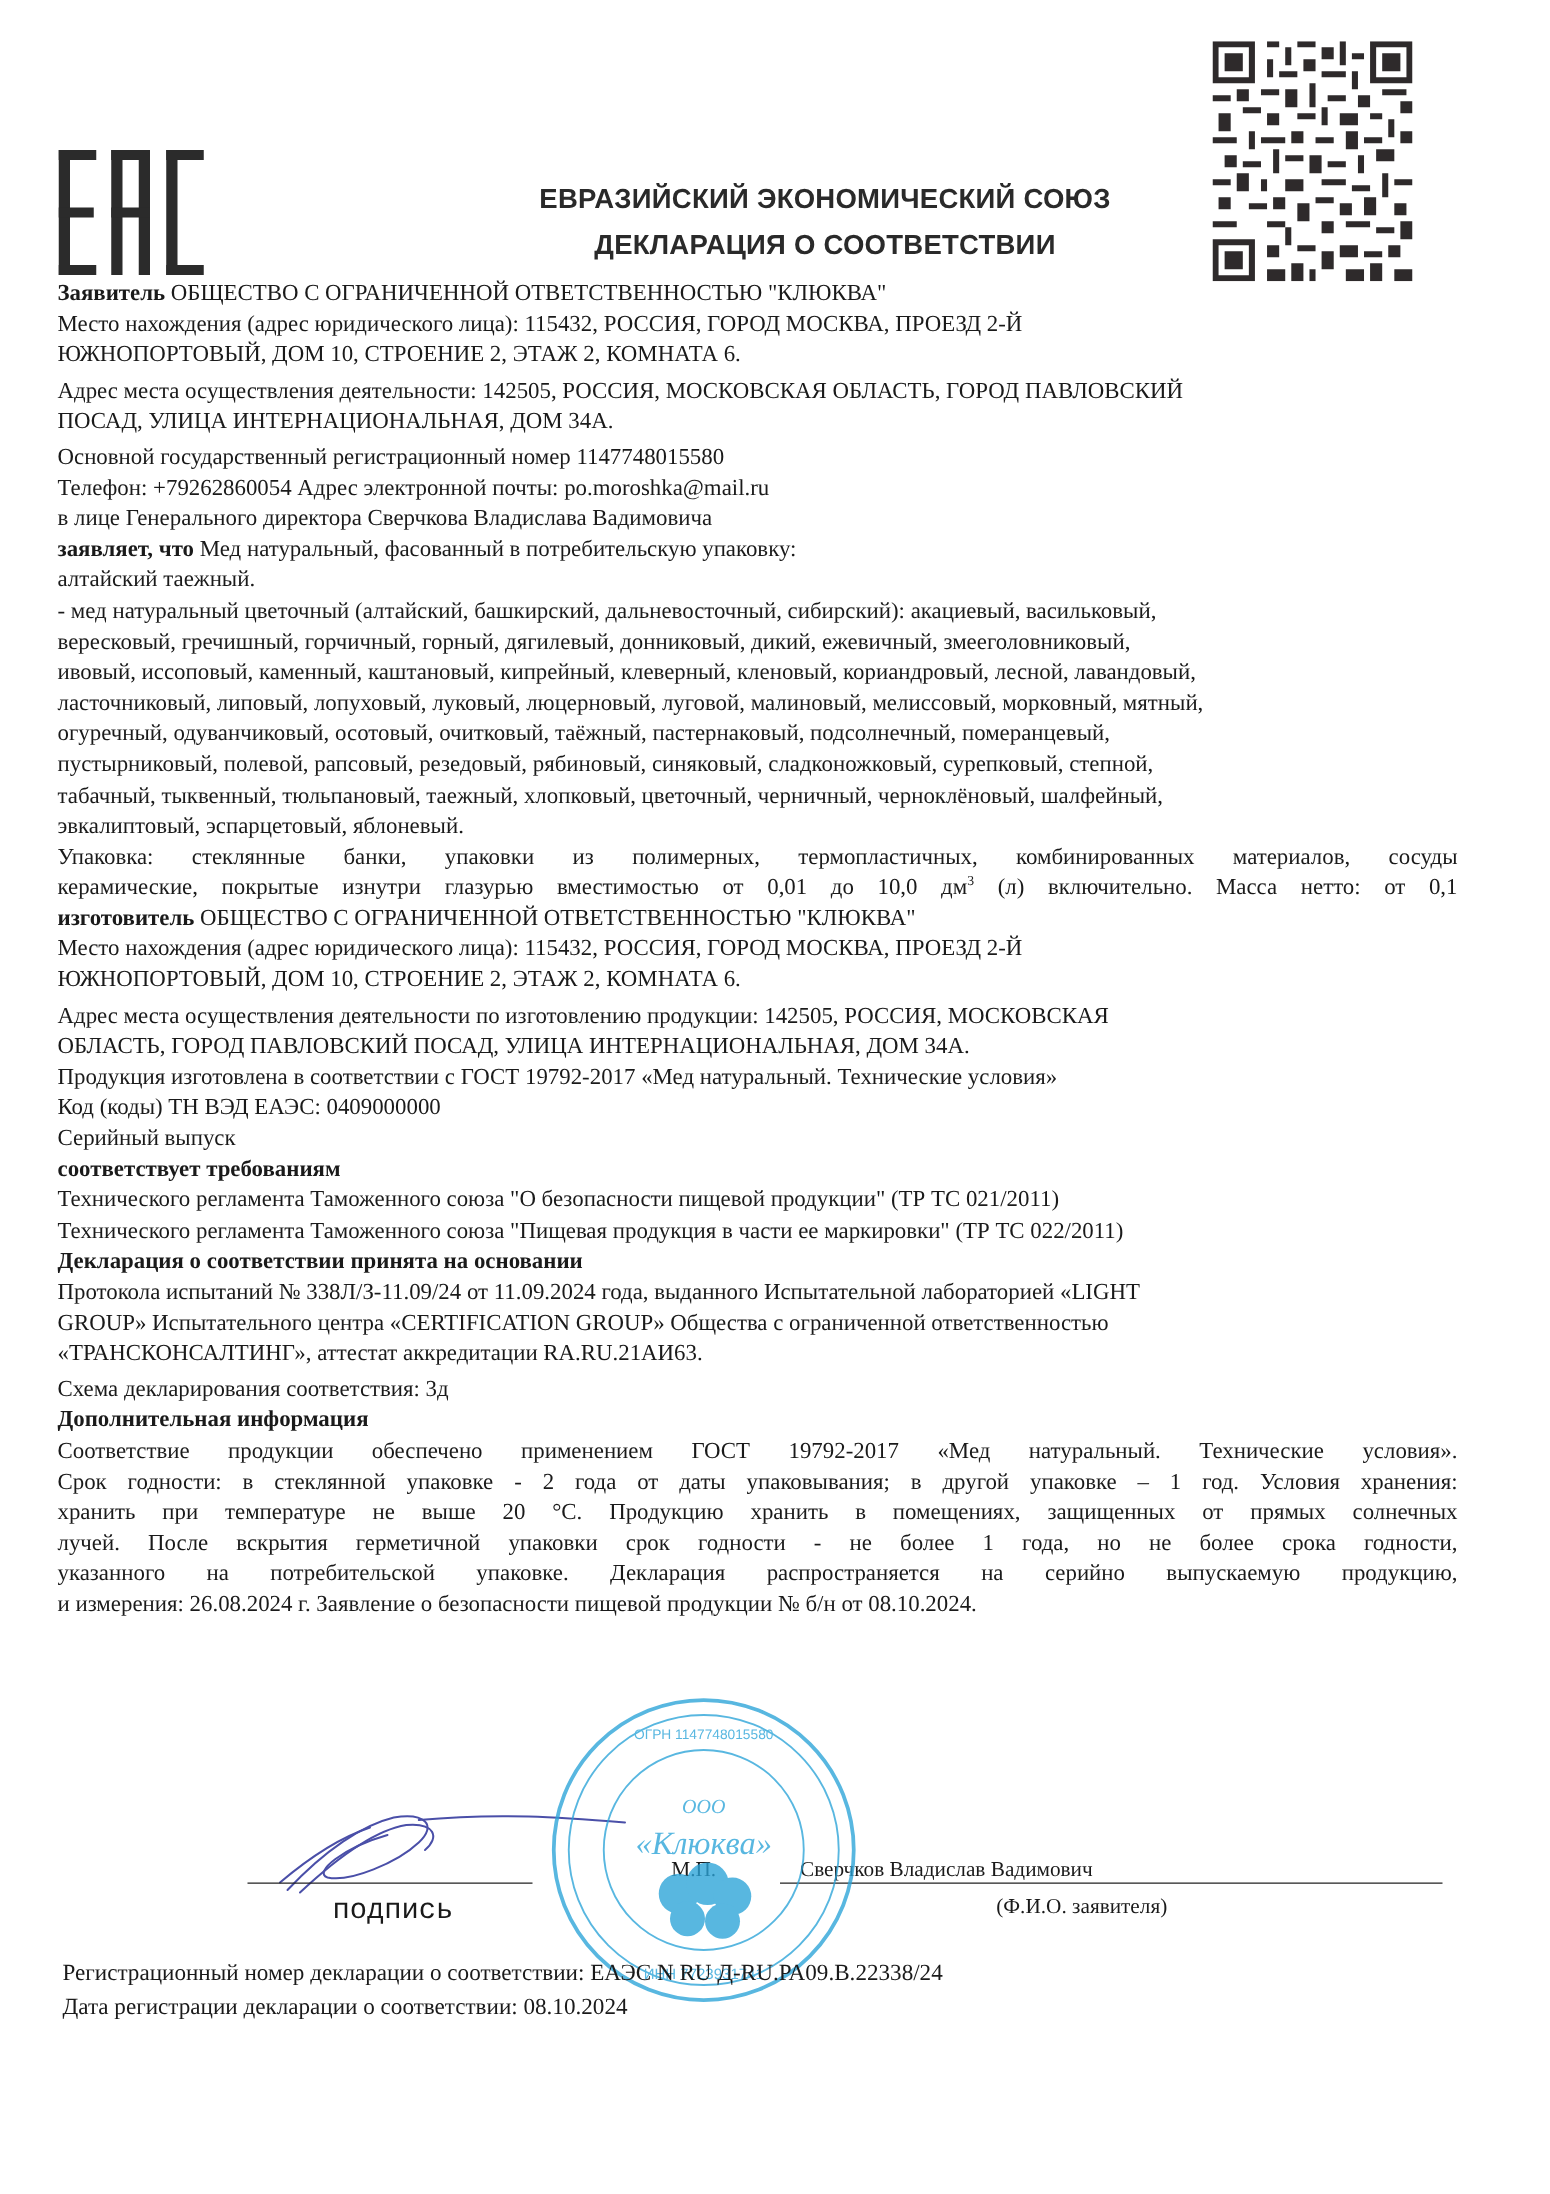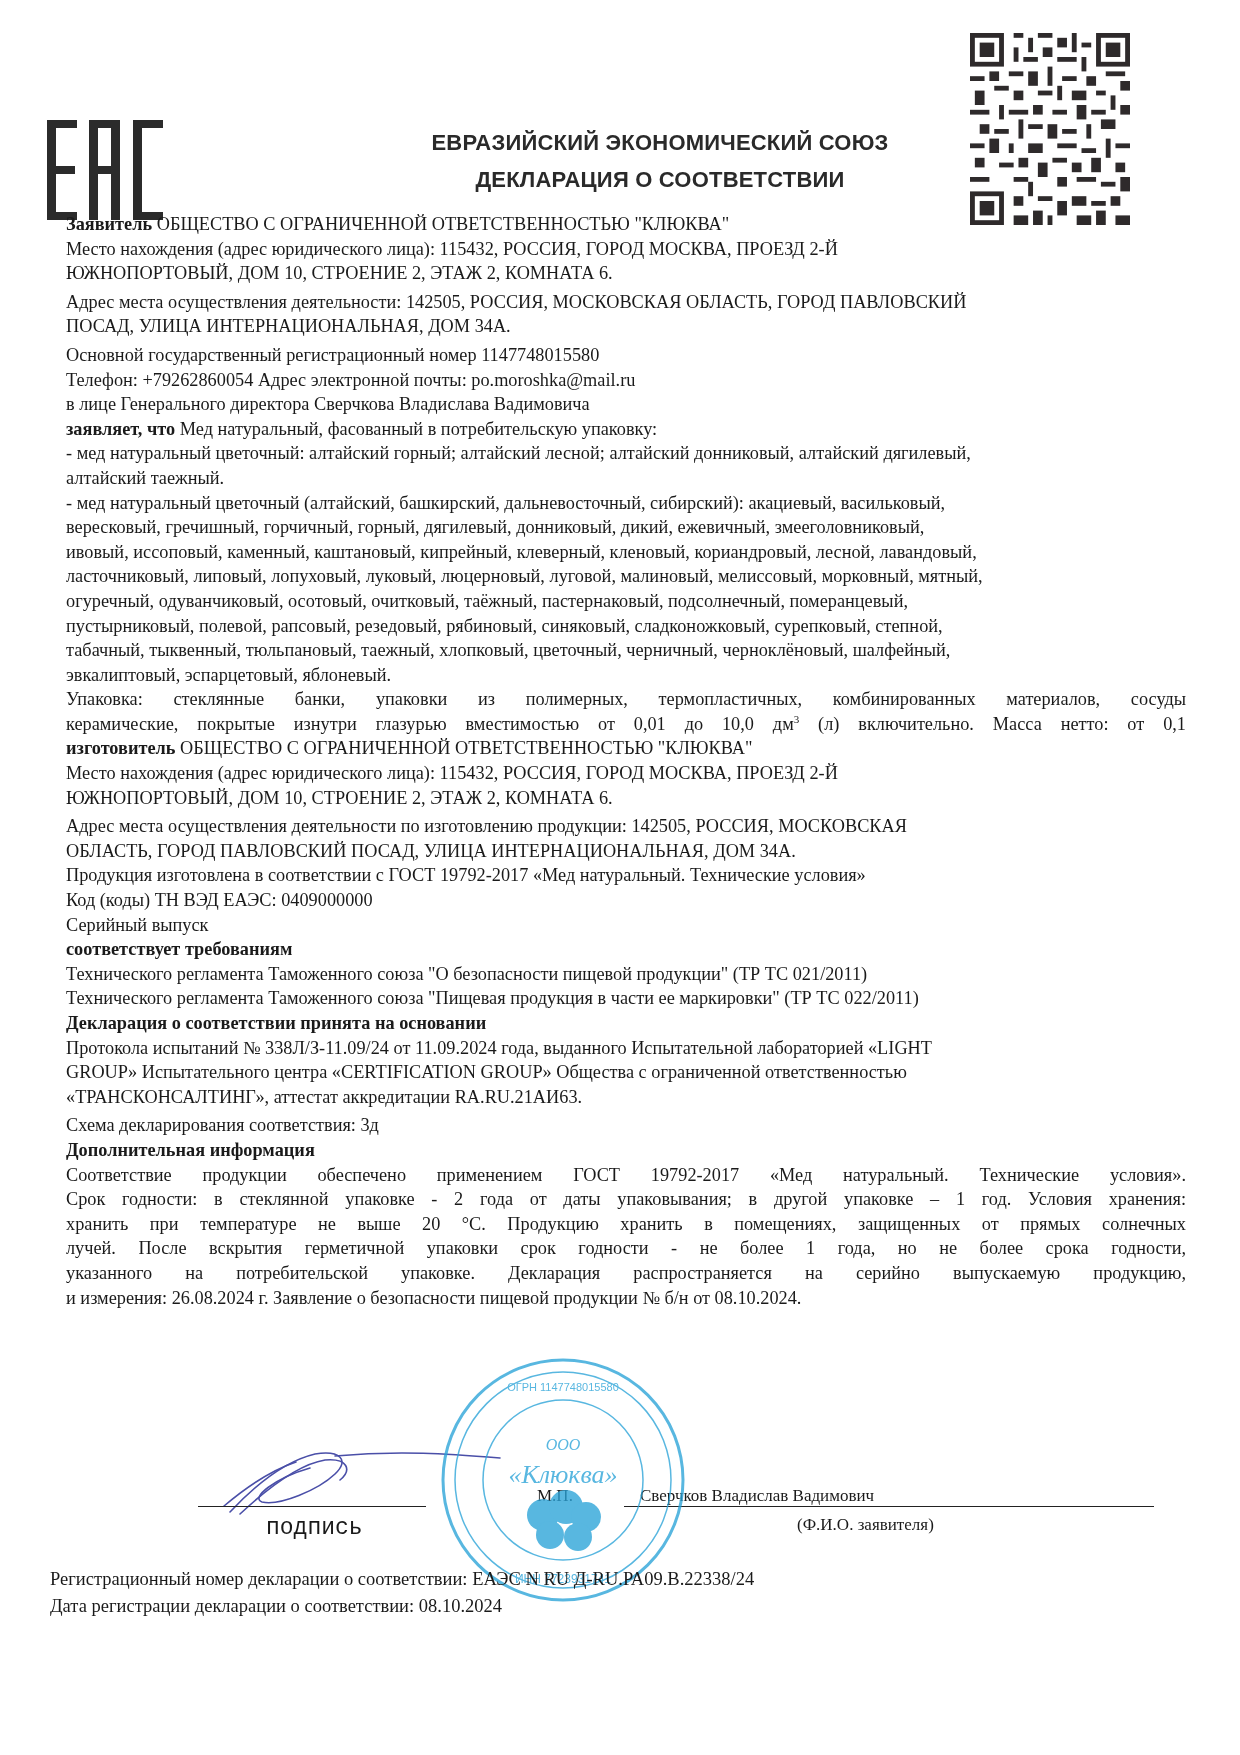--- a/index.html
+++ b/index.html
@@ -3,27 +3,27 @@
 <meta charset="utf-8">
 <style>
   html, body { margin: 0; padding: 0; background: #ffffff; }
   body { width: 1240px; height: 1755px; position: relative; overflow: hidden;
          font-family: "Liberation Serif", "DejaVu Serif", serif; color: #1a1a1a; }
   .page { position: absolute; left: 0; top: 0; width: 1240px; height: 1755px; }
 
   
   .eac { position: absolute; left: 47px; top: 120px; width: 116px; height: 100px; }
   .eac .bar { position: absolute; background: #2b2b2b; }
-  .header-title { position: absolute; left: 330px; top: 124px; width: 660px; text-align: center;
+  .header-title { position: absolute; left: 330px; top: 140px; width: 660px; text-align: center;
                   font-family: "Liberation Sans", "DejaVu Sans", sans-serif; font-weight: bold;
                   font-size: 22px; line-height: 37px; color: #2a2a2a; letter-spacing: 0.2px; }
   .qr { position: absolute; left: 970px; top: 33px; width: 160px; height: 192px; }
 
   
-  .body-text { position: absolute; left: 46px; top: 212px; width: 1120px; font-size: 18.3px; line-height: 24.6px; margin-left: 20px; }
+  .body-text { position: absolute; left: 46px; top: 222px; width: 1120px; font-size: 18.3px; line-height: 24.6px; }
   .ln { white-space: nowrap; height: 24.6px; }
   .ln.gap { margin-top: 4px; }
   .b { font-weight: bold; }
   .j { text-align: justify; text-align-last: justify; white-space: normal; }
   sup { font-size: 11px; line-height: 0; }
 
   
   .sig-line-left { position: absolute; left: 198px; top: 1506px; width: 228px; height: 1px; background: #222; }
   .sig-line-right { position: absolute; left: 624px; top: 1506px; width: 530px; height: 1px; background: #222; }
   .sig-caption-left { position: absolute; left: 266px; top: 1515px; font-size: 23px; font-family: Liberation Mono, monospace; }
@@ -166,21 +166,20 @@
     <div class="ln gap">Адрес места осуществления деятельности: 142505, РОССИЯ, МОСКОВСКАЯ ОБЛАСТЬ, ГОРОД ПАВЛОВСКИЙ</div>
     <div class="ln">ПОСАД, УЛИЦА ИНТЕРНАЦИОНАЛЬНАЯ, ДОМ 34А.</div>
     <div class="ln gap">Основной государственный регистрационный номер 1147748015580</div>
     <div class="ln">Телефон: +79262860054 Адрес электронной почты: po.moroshka@mail.ru</div>
     <div class="ln">в лице Генерального директора Сверчкова Владислава Вадимовича</div>
 
     <div class="ln">
       <span class="b">заявляет, что</span>
       <span>Мед натуральный, фасованный в потребительскую упаковку:</span>
     </div>
-    <div class="ln">- мед натуральный цветочный: алтайский горный; алтайский лесной; алтайский донниковый, алтайский дягилевый,</div>
     <div class="ln">алтайский таежный.</div>
     <div class="ln">- мед натуральный цветочный (алтайский, башкирский, дальневосточный, сибирский): акациевый, васильковый,</div>
     <div class="ln">вересковый, гречишный, горчичный, горный, дягилевый, донниковый, дикий, ежевичный, змееголовниковый,</div>
     <div class="ln">ивовый, иссоповый, каменный, каштановый, кипрейный, клеверный, кленовый, кориандровый, лесной, лавандовый,</div>
     <div class="ln">ласточниковый, липовый, лопуховый, луковый, люцерновый, луговой, малиновый, мелиссовый, морковный, мятный,</div>
     <div class="ln">огуречный, одуванчиковый, осотовый, очитковый, таёжный, пастернаковый, подсолнечный, померанцевый,</div>
     <div class="ln">пустырниковый, полевой, рапсовый, резедовый, рябиновый, синяковый, сладконожковый, сурепковый, степной,</div>
     <div class="ln">табачный, тыквенный, тюльпановый, таежный, хлопковый, цветочный, черничный, черноклёновый, шалфейный,</div>
     <div class="ln">эвкалиптовый, эспарцетовый, яблоневый.</div>
     <div class="ln j">Упаковка: стеклянные банки, упаковки из полимерных, термопластичных, комбинированных материалов, сосуды</div>

